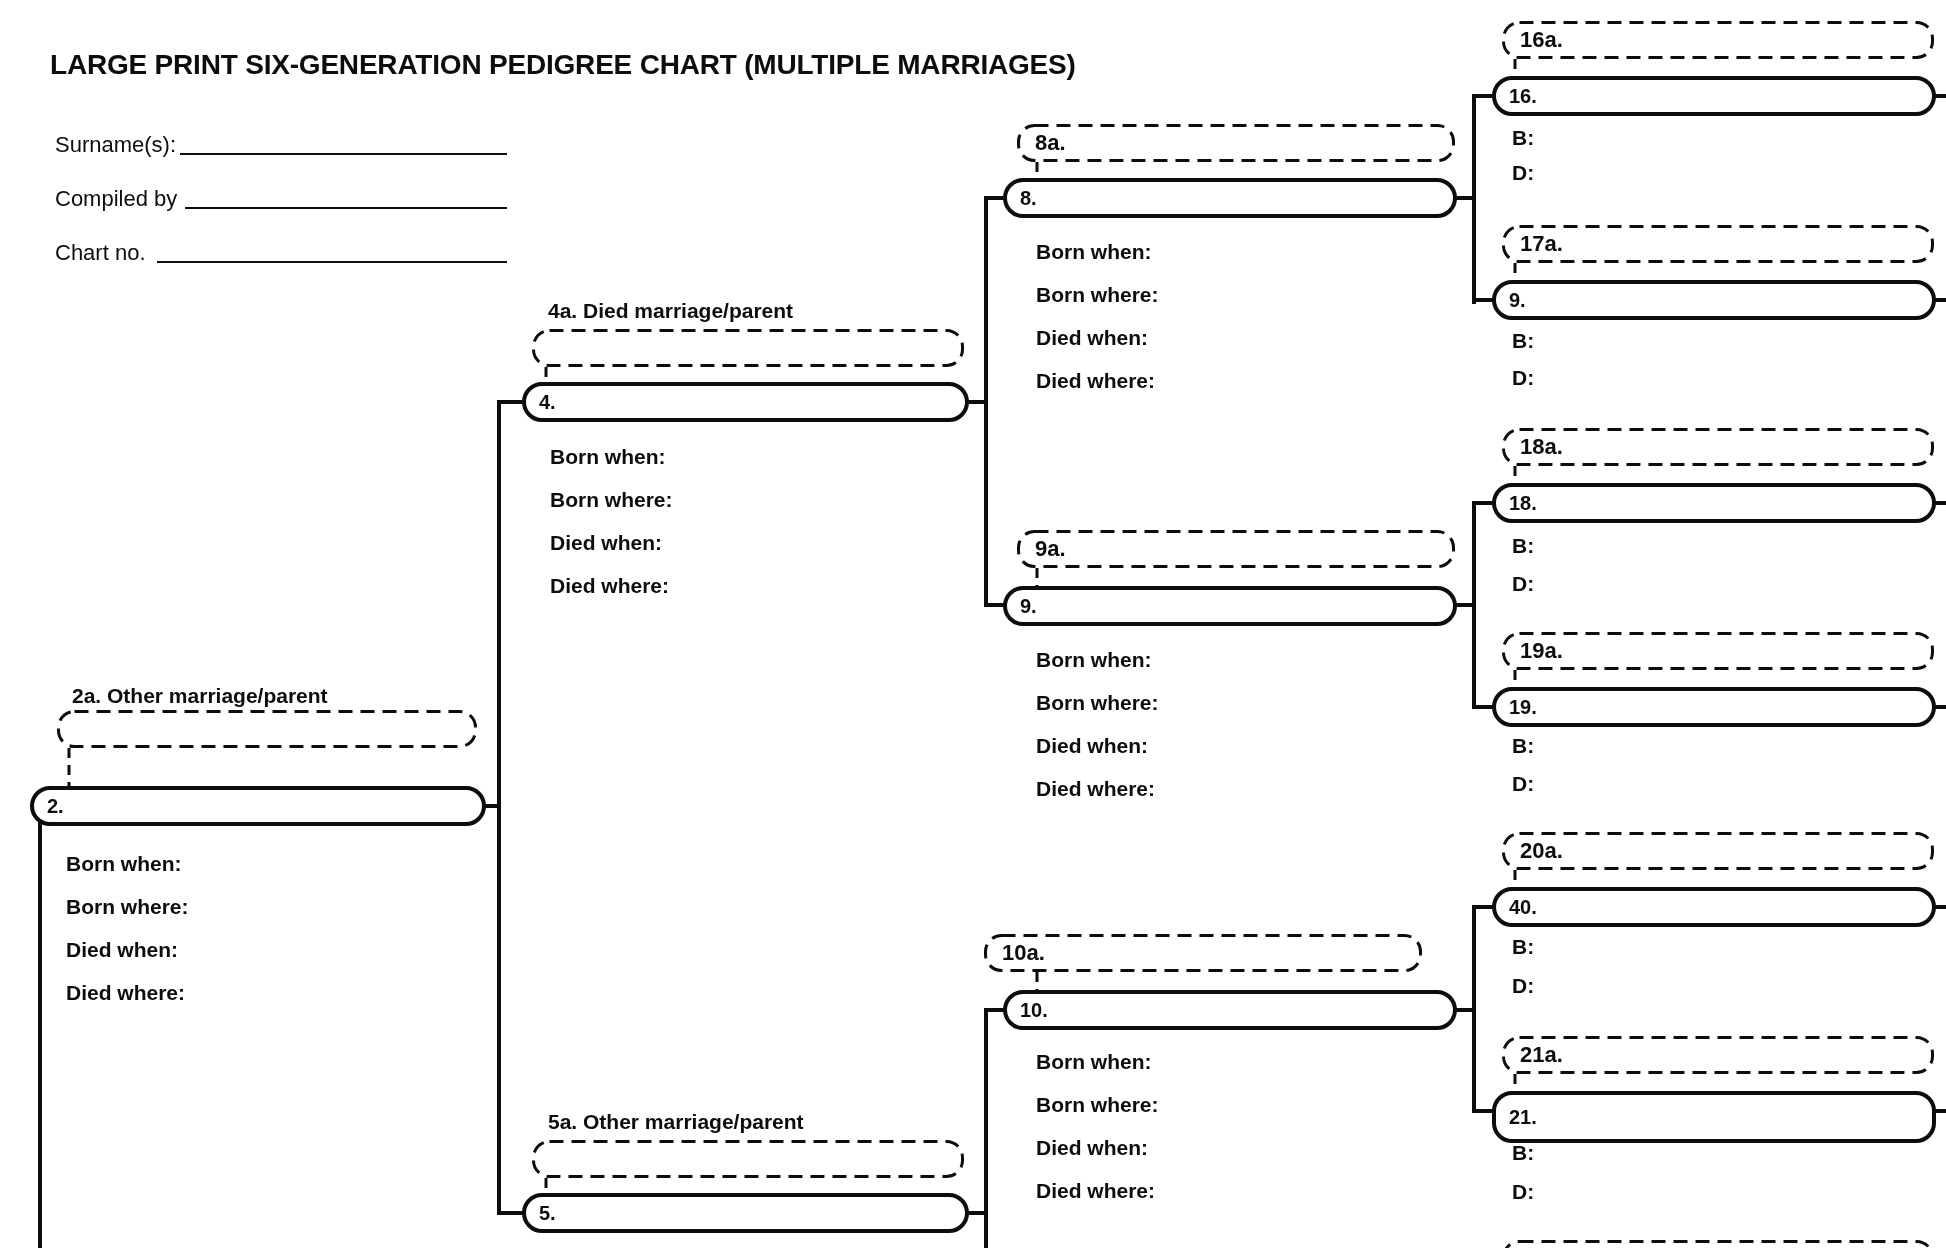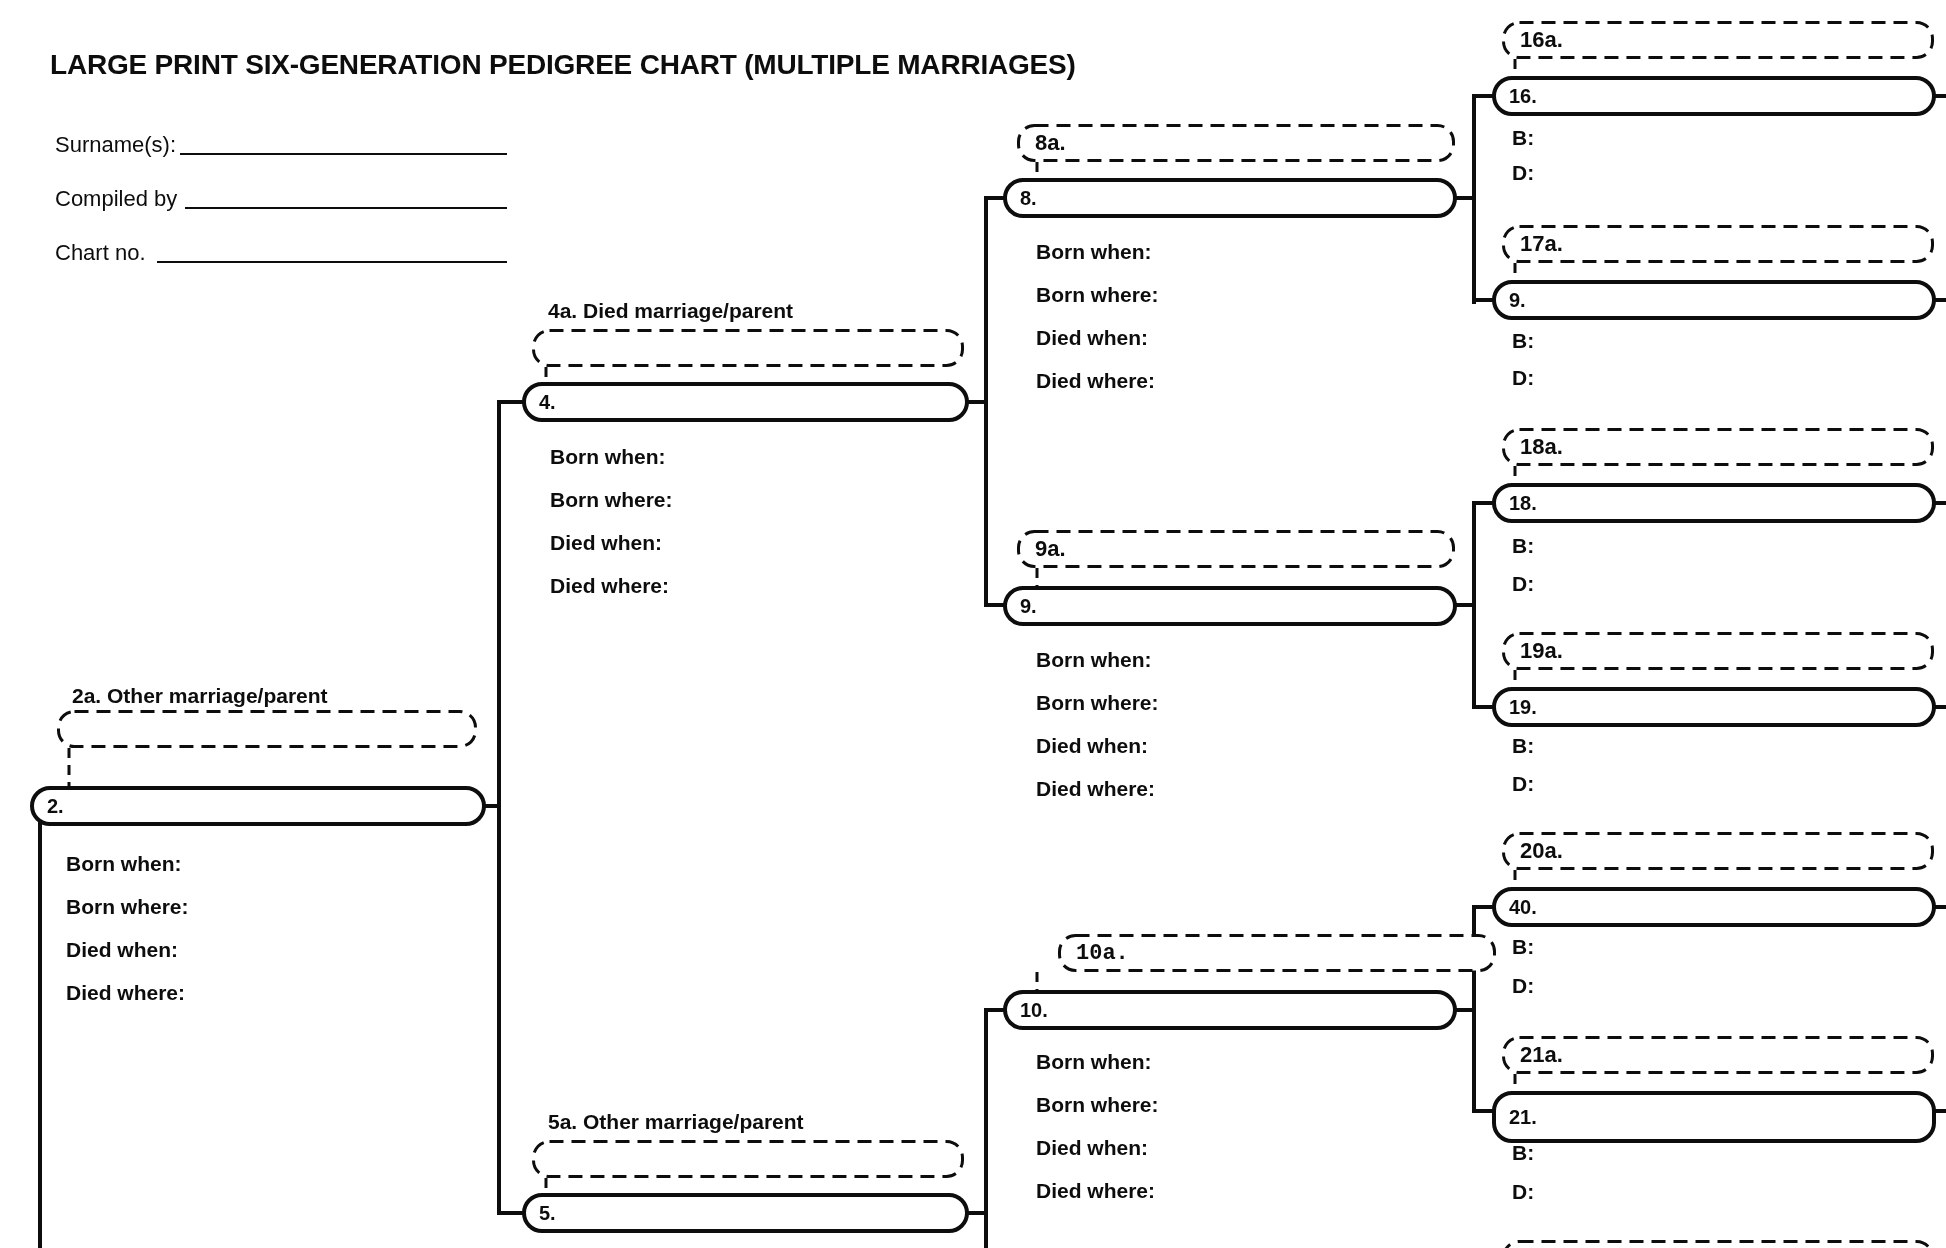--- a/index.html
+++ b/index.html
@@ -140,21 +140,21 @@
       <div class="dash-conn" style="left: 1034px; top: 568px; width: 6px; height: 18px;"><svg width="6" height="18" viewBox="0 0 6 18">
           <line x1="3" y1="0" x2="3" y2="18" stroke="#0d0d0d" stroke-width="3" stroke-dasharray="10 7"></line>
         </svg></div>
       <div class="person-box" style="left: 1003px; top: 586px; width: 454px; height: 40px;">
         <span class="person-num">9.</span>
       </div>
       <div class="field-label" style="left: 1036px; top: 648px;">Born when:</div>
       <div class="field-label" style="left: 1036px; top: 691px;">Born where:</div>
       <div class="field-label" style="left: 1036px; top: 734px;">Died when:</div>
       <div class="field-label" style="left: 1036px; top: 777px;">Died where:</div>
-      <div class="dash-box" style="left: 1058px; top: 934px; width: 438px; height: 38px; font-family: Liberation Mono, monospace;">
+      <div class="dash-box" style="left: 984px; top: 934px; width: 438px; height: 38px;">
         <svg width="438" height="38" viewBox="0 0 438 38">
           <rect x="1.5" y="1.5" width="435" height="35" rx="16" ry="16" fill="#ffffff" stroke="#0d0d0d" stroke-width="3" stroke-dasharray="14 8"></rect>
         </svg>
         <span class="alt-num">10a.</span>
       </div>
       <div class="dash-conn" style="left: 1034px; top: 972px; width: 6px; height: 18px;"><svg width="6" height="18" viewBox="0 0 6 18">
           <line x1="3" y1="0" x2="3" y2="18" stroke="#0d0d0d" stroke-width="3" stroke-dasharray="10 7"></line>
         </svg></div>
       <div class="person-box" style="left: 1003px; top: 990px; width: 454px; height: 40px;">
         <span class="person-num">10.</span>

